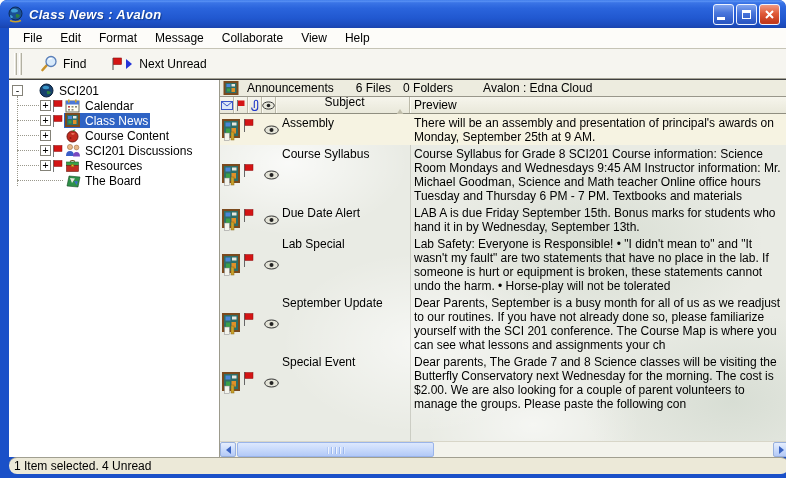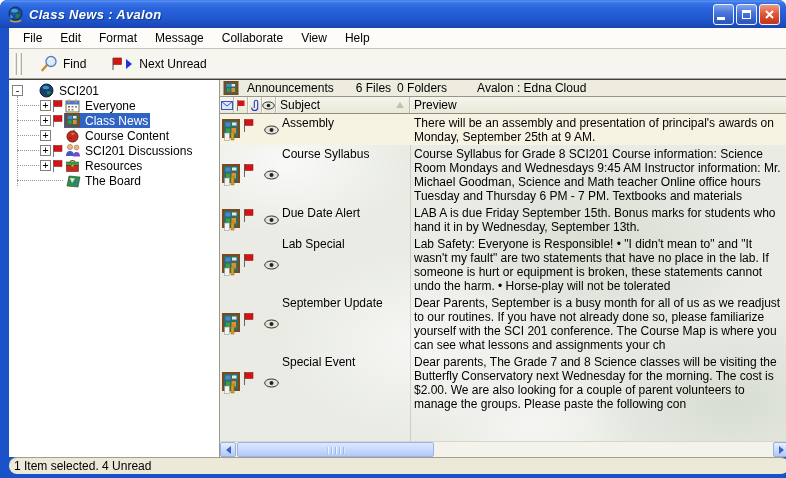--- a/index.html
+++ b/index.html
@@ -57,28 +57,28 @@
   .tree-sel { background:#2f63c4; color:#fff; display:flex; align-items:center; }
   .dotline-v { position:absolute; border-left:1px dotted #9a988c; width:0; }
   .dotline-h { position:absolute; border-top:1px dotted #9a988c; height:0; }
 
   .rightpanel { flex:1; display:flex; flex-direction:column; min-width:0; }
 
   .annbar { height:17px; background:#edecdf; border-bottom:1px solid #98968a;
     display:flex; align-items:center; padding-left:3px; }
   .annbar .hicon { width:16px; height:14px; margin-right:8px; }
   .ann-title { margin-right:22px; }
-  .ann-files { margin-right:6px; }
+  .ann-files { margin-right:12px; }
   .ann-folders { margin-right:30px; }
 
   .colheader { height:17px; background:linear-gradient(180deg,#f6f5ec,#e9e8da);
     border-bottom:1px solid #8f8e80; display:flex; align-items:stretch; }
   .ch-cell { border-right:1px solid #bcbaa9; box-shadow:1px 0 0 #fbfaf2; display:flex; align-items:center; justify-content:center; }
   .ch-ic { width:14px; }
-  .ch-subject { width:134px; justify-content:flex-end; padding-left:4px; }
+  .ch-subject { width:134px; justify-content:center; padding-left:4px;flex-direction:column; }
   .ch-subject .sort { margin-left:auto; margin-right:5px; width:0; height:0;
     border-left:4px solid transparent; border-right:4px solid transparent; border-bottom:6px solid #c2bfac; }
   .ch-preview { flex:1; justify-content:flex-start; padding-left:4px; border-right:none; box-shadow:none; }
 
   .list { position:relative; flex:1; overflow:hidden; background-color:#e9ebe4;
     background-image:
       radial-gradient(ellipse 200px 120px at 12% 15%, rgba(255,255,255,.75), transparent 60%),
       radial-gradient(ellipse 260px 160px at 68% 40%, rgba(203,212,199,.55), transparent 60%),
       radial-gradient(ellipse 230px 150px at 35% 70%, rgba(255,255,255,.6), transparent 60%),
       radial-gradient(ellipse 250px 150px at 90% 88%, rgba(198,208,196,.5), transparent 60%),
@@ -214,21 +214,21 @@
                 <rect x="1" y="3" width="13" height="3.5" fill="#4a78d8"></rect>
                 <rect x="3" y="1.5" width="1.6" height="3" fill="#caa22a"></rect>
                 <rect x="10" y="1.5" width="1.6" height="3" fill="#caa22a"></rect>
                 <rect x="3" y="8" width="2" height="1.6" fill="#c04040"></rect>
                   <rect x="6.5" y="8" width="2" height="1.6" fill="#8a8a7a"></rect>
                   <rect x="10" y="8" width="2" height="1.6" fill="#8a8a7a"></rect>
                 <rect x="3" y="11" width="2" height="1.6" fill="#8a8a7a"></rect>
                   <rect x="6.5" y="11" width="2" height="1.6" fill="#8a8a7a"></rect>
               </svg>
             </span>
-            <span class="tlabel">Everyone</span>
+            <span class="tlabel">Calendar</span>
           </div>
 
           <div class="tree-row d1">
             <span class="expander">+</span>
             <span class="flag-slot">
                 <svg width="11" height="12" viewBox="0 0 11 12">
                   <line x1="1.5" y1="0" x2="1.5" y2="12" stroke="#777" stroke-width="1"></line>
                   <rect x="2" y="0.5" width="8" height="6" fill="#d41414" stroke="#8a0c0c" stroke-width=".5"></rect>
                 </svg>
               </span>

